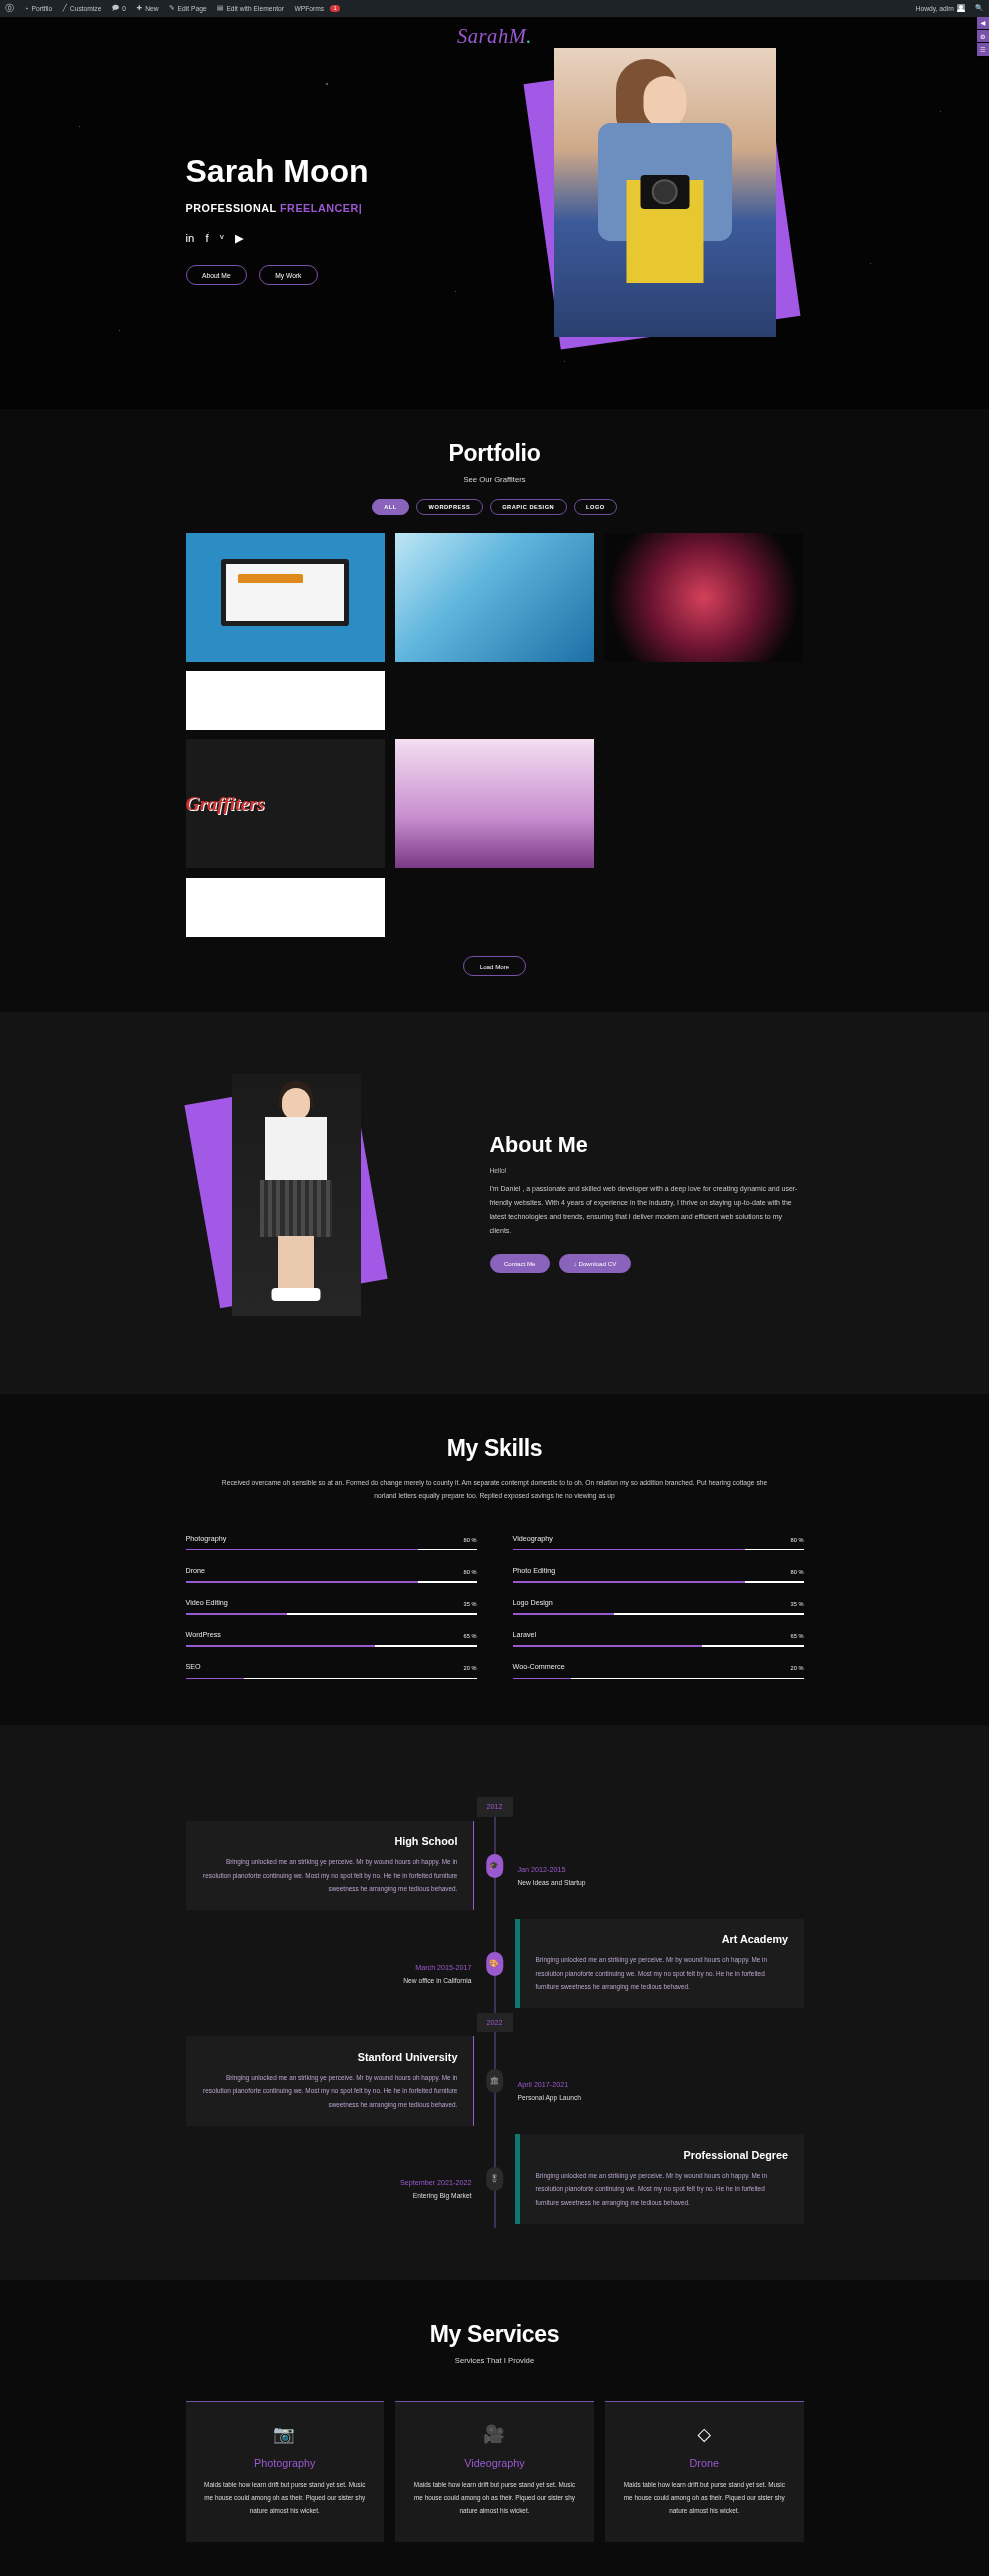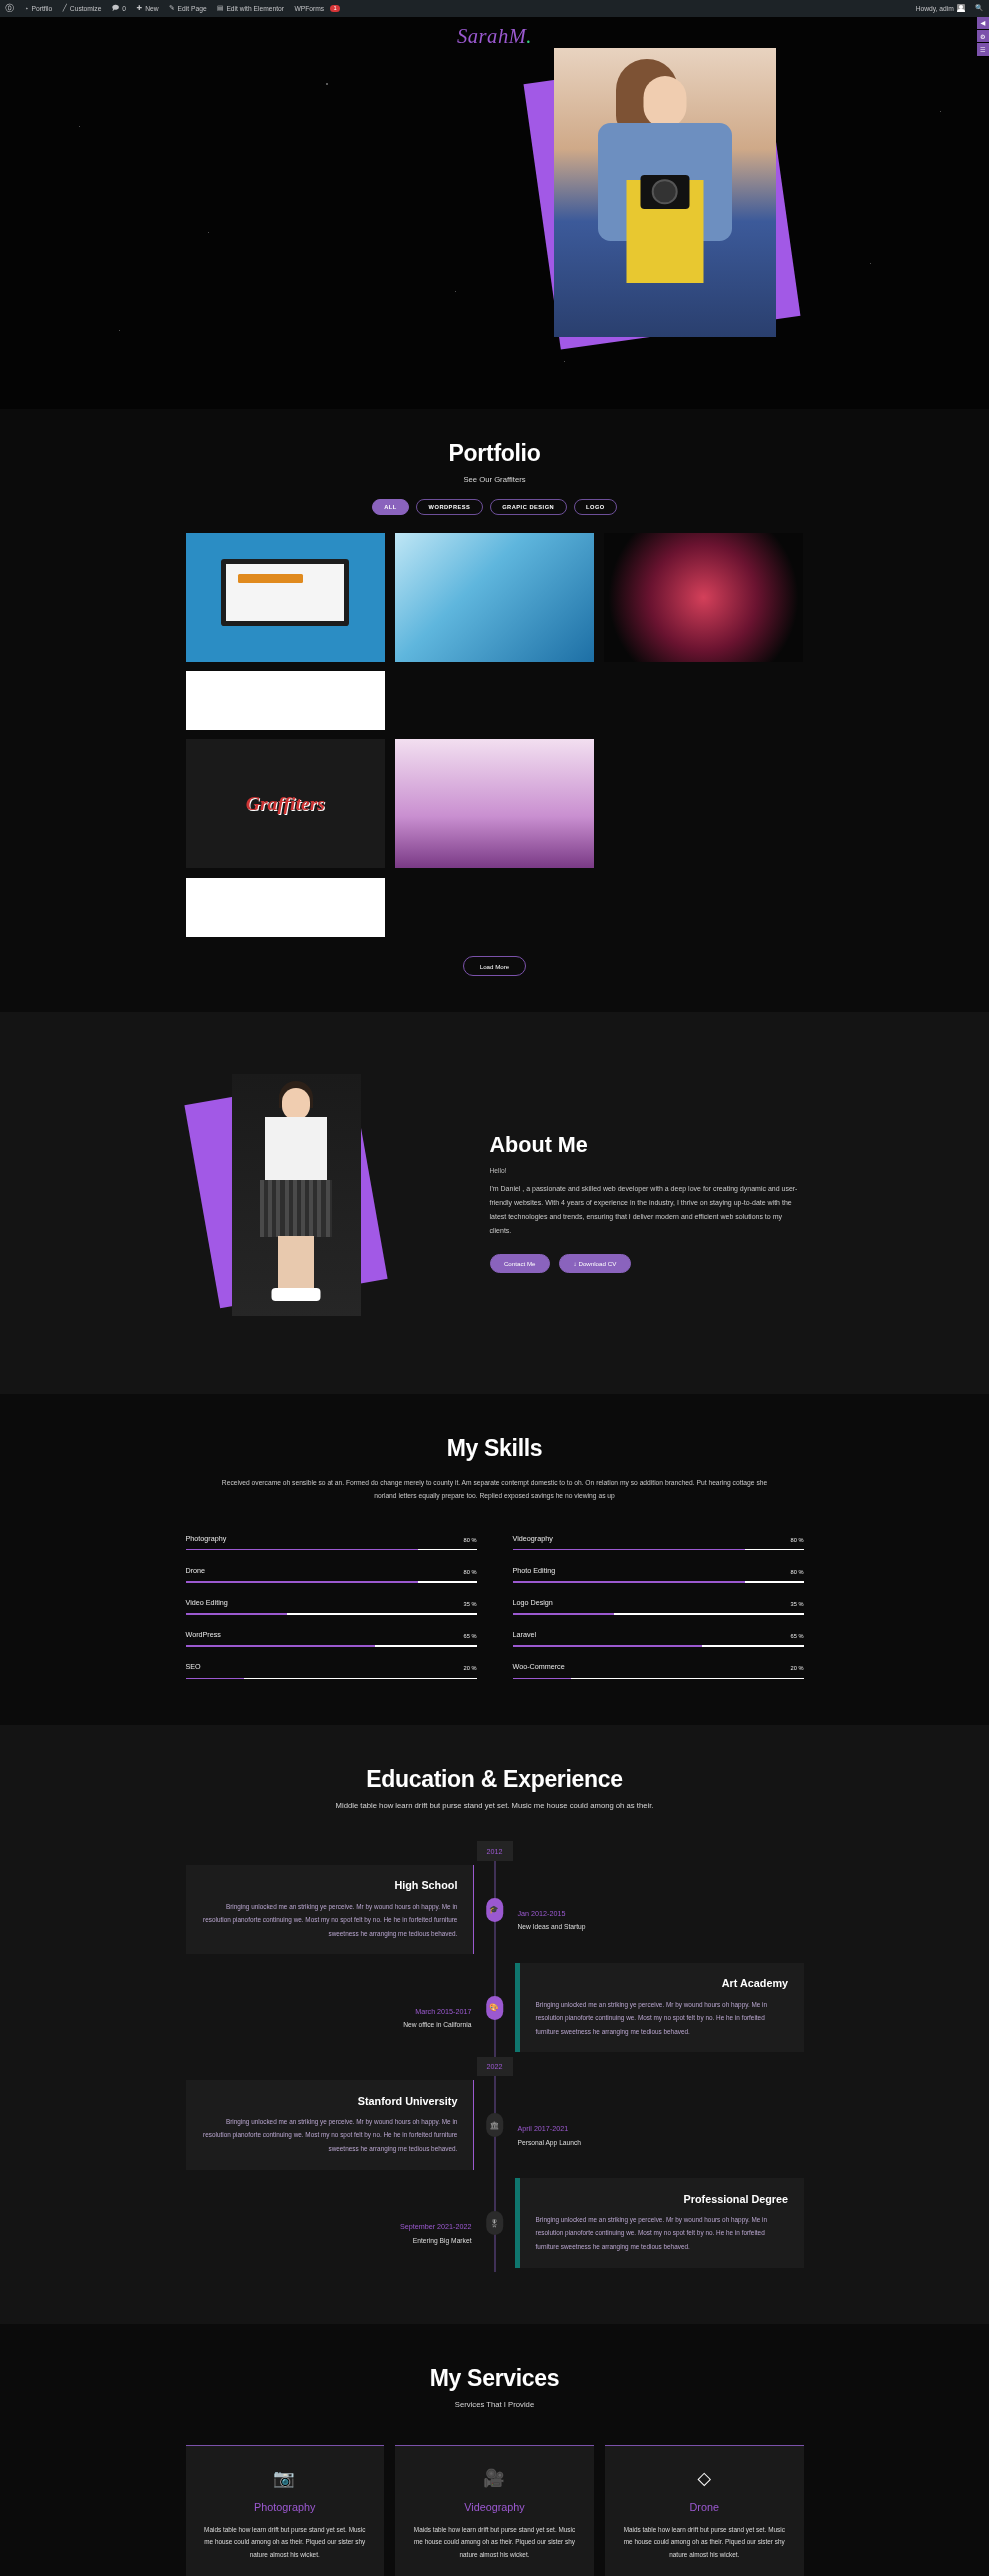--- a/index.html
+++ b/index.html
@@ -67,21 +67,21 @@
   .filter.active{background:#8a63bd;border-color:#8a63bd;}
   .grid{display:grid;grid-template-columns:repeat(3,1fr);gap:9.3px;margin-top:17.5px;}
   .tile{height:129px;background:#151515;overflow:hidden;position:relative;}
   .tile.short{height:59px;}
   .t-monitor{background:#2b8dc4;}
   .t-monitor .scr{position:absolute;left:18%;top:20%;width:64%;height:52%;background:#f5f5f5;border:5.2px solid #1d1d1d;border-radius:3.1px;}
   .t-monitor .scr::after{content:"";position:absolute;left:10%;top:18%;width:55%;height:16%;background:#e08a1e;border-radius:1.5px;}
   .t-water{background:linear-gradient(135deg,#bfe6f5 0%,#5fb6dd 40%,#1d6fa5 100%);}
   .t-smoke{background:radial-gradient(circle at 50% 50%,#d4405a 0%,#6a1330 45%,#070707 80%);}
   .t-white{background:#fff;}
-  .t-graffiti{background:#1a1a1a;display:flex;align-items:center;justify-content:center;}
+  .t-graffiti{background:#1a1a1a;display:flex;align-items:center;justify-content:flex-start;}
   .t-graffiti b{font-family:"Liberation Serif",serif;font-style:italic;color:#c33;font-size:19.6px;text-shadow:1px 1px 0 #fff;}
   .t-lotus{background:linear-gradient(180deg,#f2dff0 0%,#c98fd0 60%,#7a3a86 100%);}
   .t-steinfeld{background:#fbf7ee;display:flex;align-items:center;justify-content:center;}
   .t-steinfeld b{font-family:"Liberation Serif",serif;font-style:italic;color:#b8914f;font-size:17.5px;}
   .load-more{display:block;margin:19.6px auto 0;border:0.5px solid #7b52ab;border-radius:10.3px;padding:5.2px 15.5px;background:transparent;color:#fff;font-size:6.2px;cursor:pointer;font-family:inherit;}
 
   
   .about{background:#141414;padding:57px 0;}
   .about-inner{display:flex;align-items:center;gap:36px;}
   .about-img-wrap{position:relative;width:268px;height:268px;}
@@ -202,20 +202,36 @@
     <span style="left:75%;top:42%;width:1.5px;height:1.5px"></span>
     <span style="left:88%;top:63%;width:1px;height:1px"></span>
     <span style="left:12%;top:80%;width:1px;height:1px"></span>
     <span style="left:57%;top:88%;width:1px;height:1px"></span>
     <span style="left:95%;top:24%;width:1px;height:1px"></span>
   </div>
   <div class="logo">
     <span>SarahM</span><span class="dot">.</span>
   </div>
   <div class="hero-inner">
+    <div class="hero-left">
+      <h1 class="hero-name">Sarah Moon</h1>
+      <div class="hero-role">
+        <span>PROFESSIONAL </span><span class="accent">FREELANCER|</span>
+      </div>
+      <div class="hero-social">
+        <span>in</span>
+        <span>f</span>
+        <span>ᵛ</span>
+        <span>▶</span>
+      </div>
+      <div class="hero-btns">
+        <a class="btn-outline">About Me</a>
+        <a class="btn-outline">My Work</a>
+      </div>
+    </div>
     <div class="hero-right">
       <div class="tilt-card"></div>
       <div class="hero-photo">
         <div class="ph-figure">
           <div class="ph-hair"></div>
             <div class="ph-face"></div>
           <div class="ph-jacket"></div>
             <div class="ph-shirt"></div>
             <div class="ph-cam"></div>
         </div>
@@ -373,24 +389,20 @@
           </div>
           <div class="skill-bar">
             <i style="width: 20%;"></i>
           </div>
         </div>
       </div>
   </div>
 </section>
 
 <section class="edu">
-  <div class="wrap">
-    <h2 class="sec-title">Education &amp; Experience</h2>
-    <div class="sec-sub">Middle table how learn drift but purse stand yet set. Music me house could among oh as their.</div>
-  </div>
   <div class="timeline" id="timeline">
     <div class="tl-line"></div>
   <div class="tl-year">2012</div>
       <div class="tl-item left">
         <div class="tl-side">
           <div class="tl-card">
             <h3>High School</h3>
             <p>Bringing unlocked me an striking ye perceive. Mr by wound hours oh happy. Me in resolution pianoforte continuing we. Most my no spot felt by no. He he in forfeited furniture sweetness he arranging me tedious behaved.</p>
           </div>
         </div>

